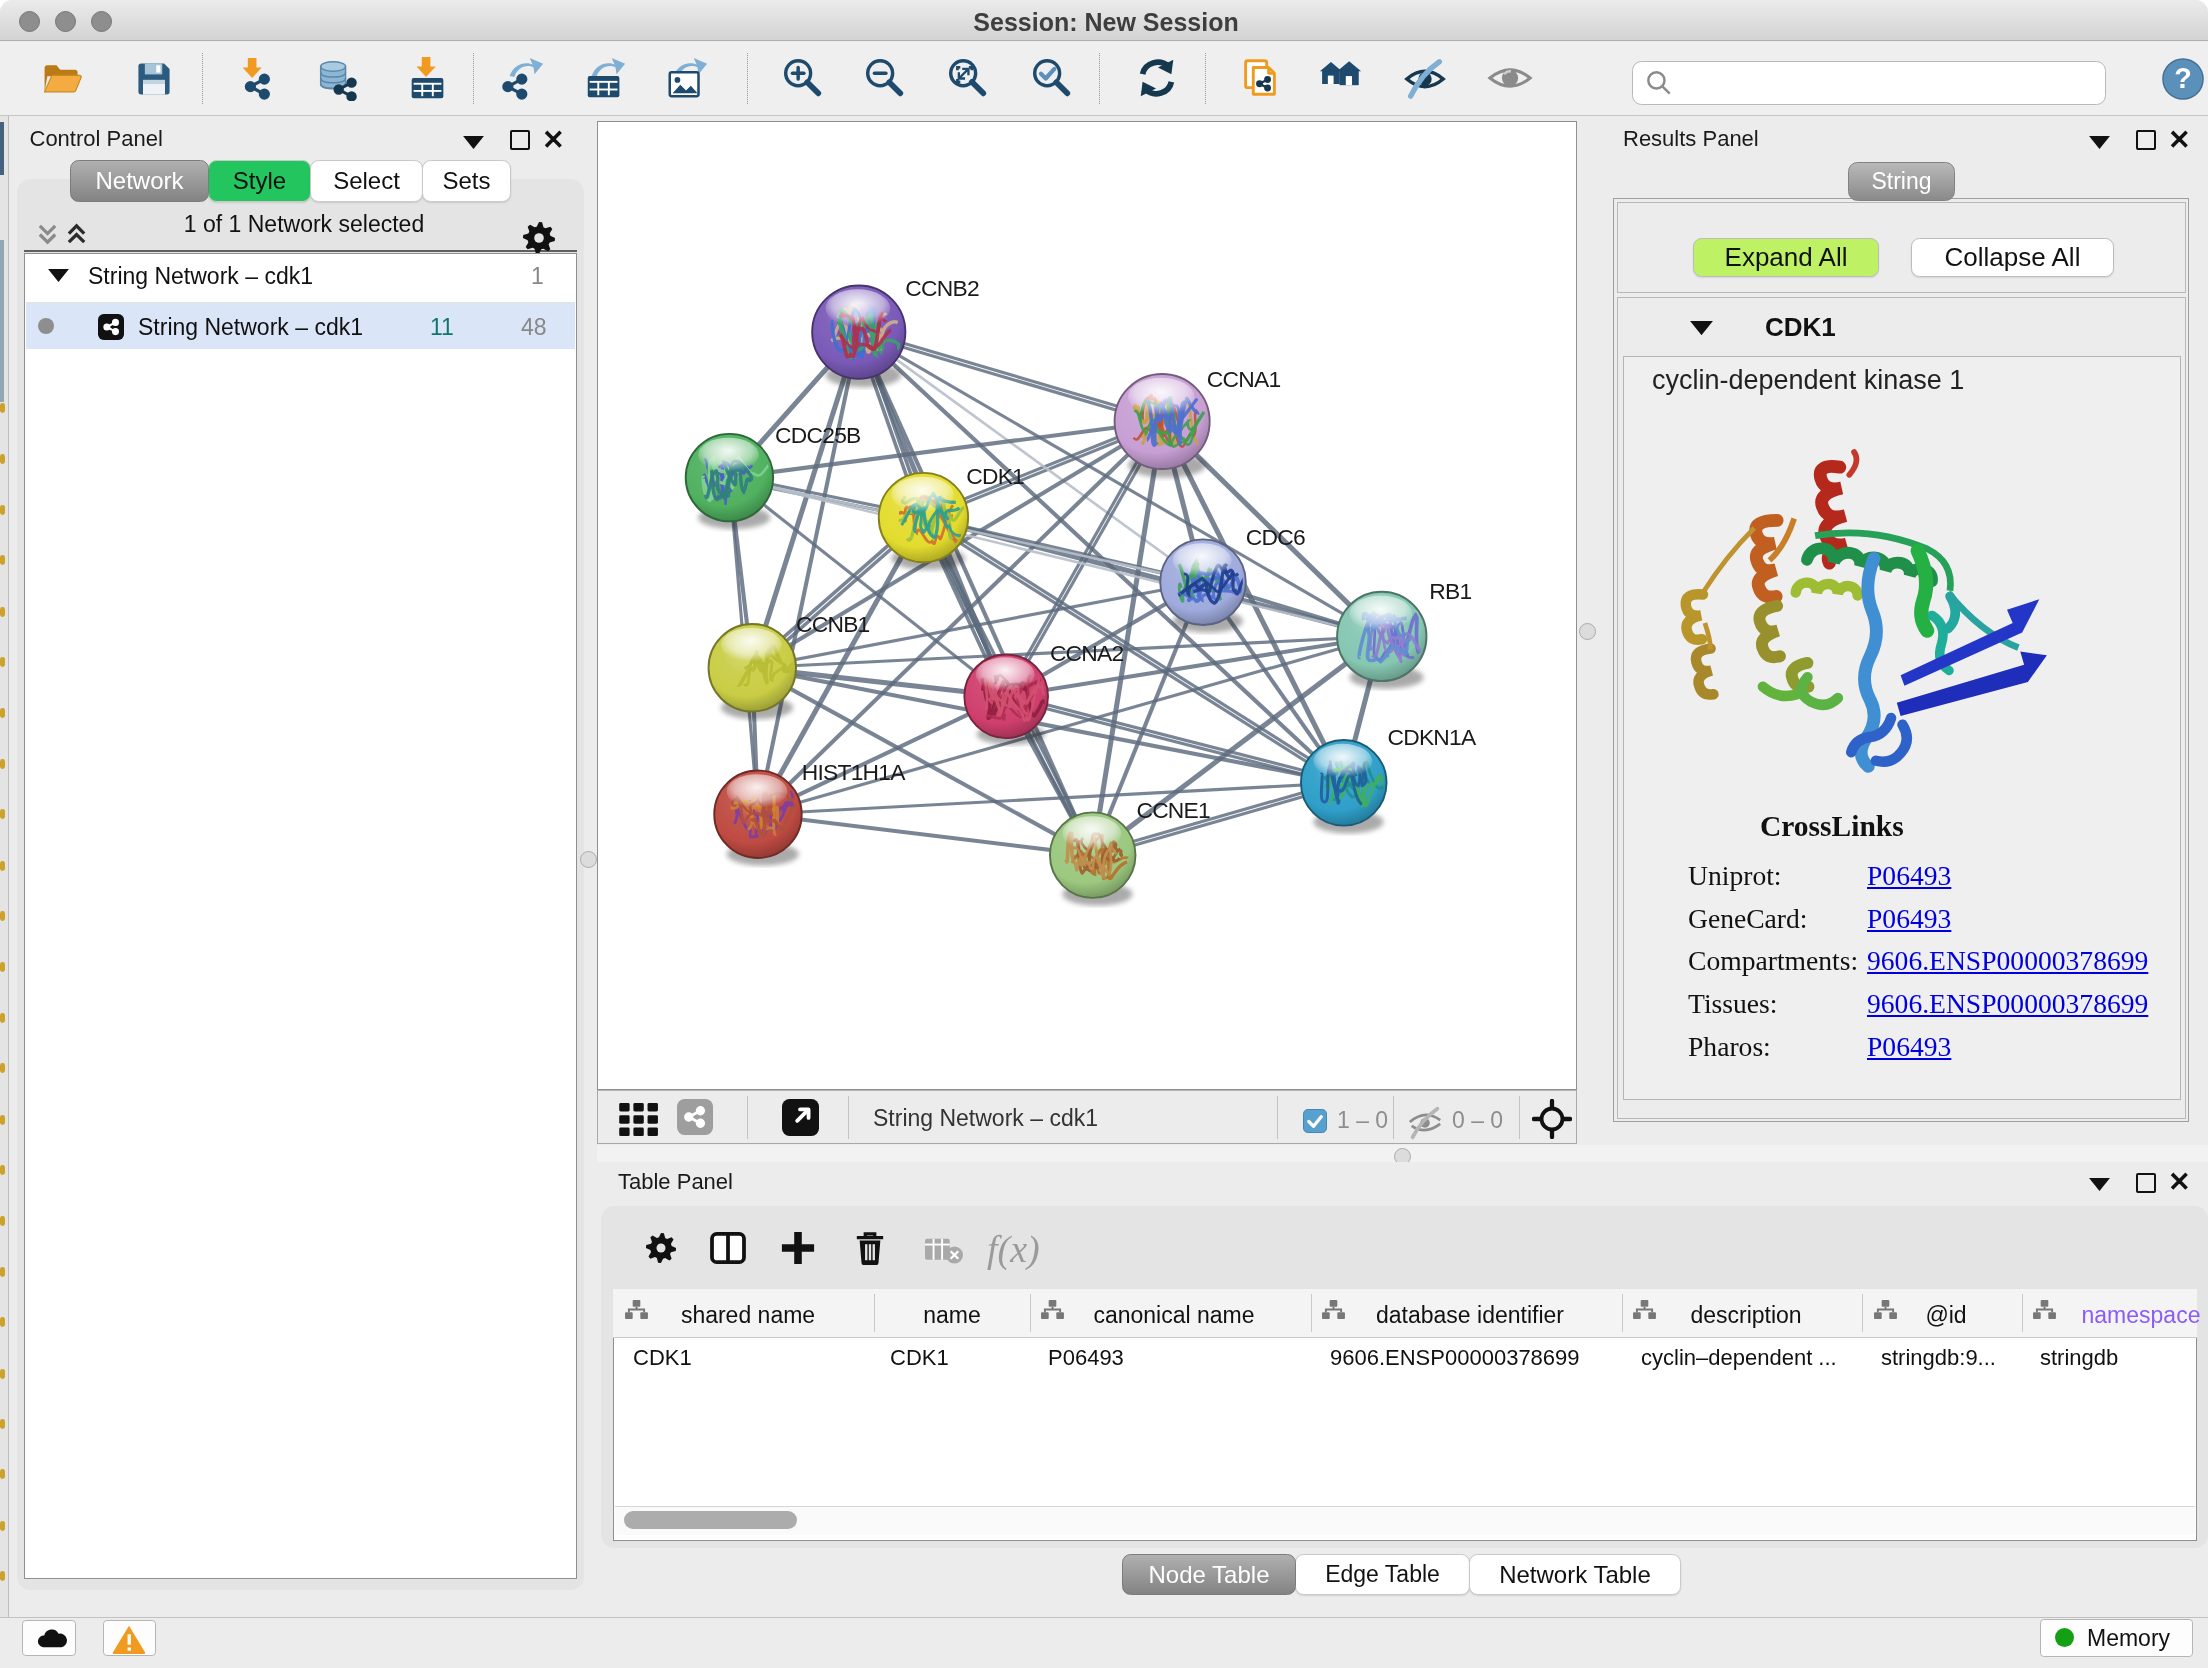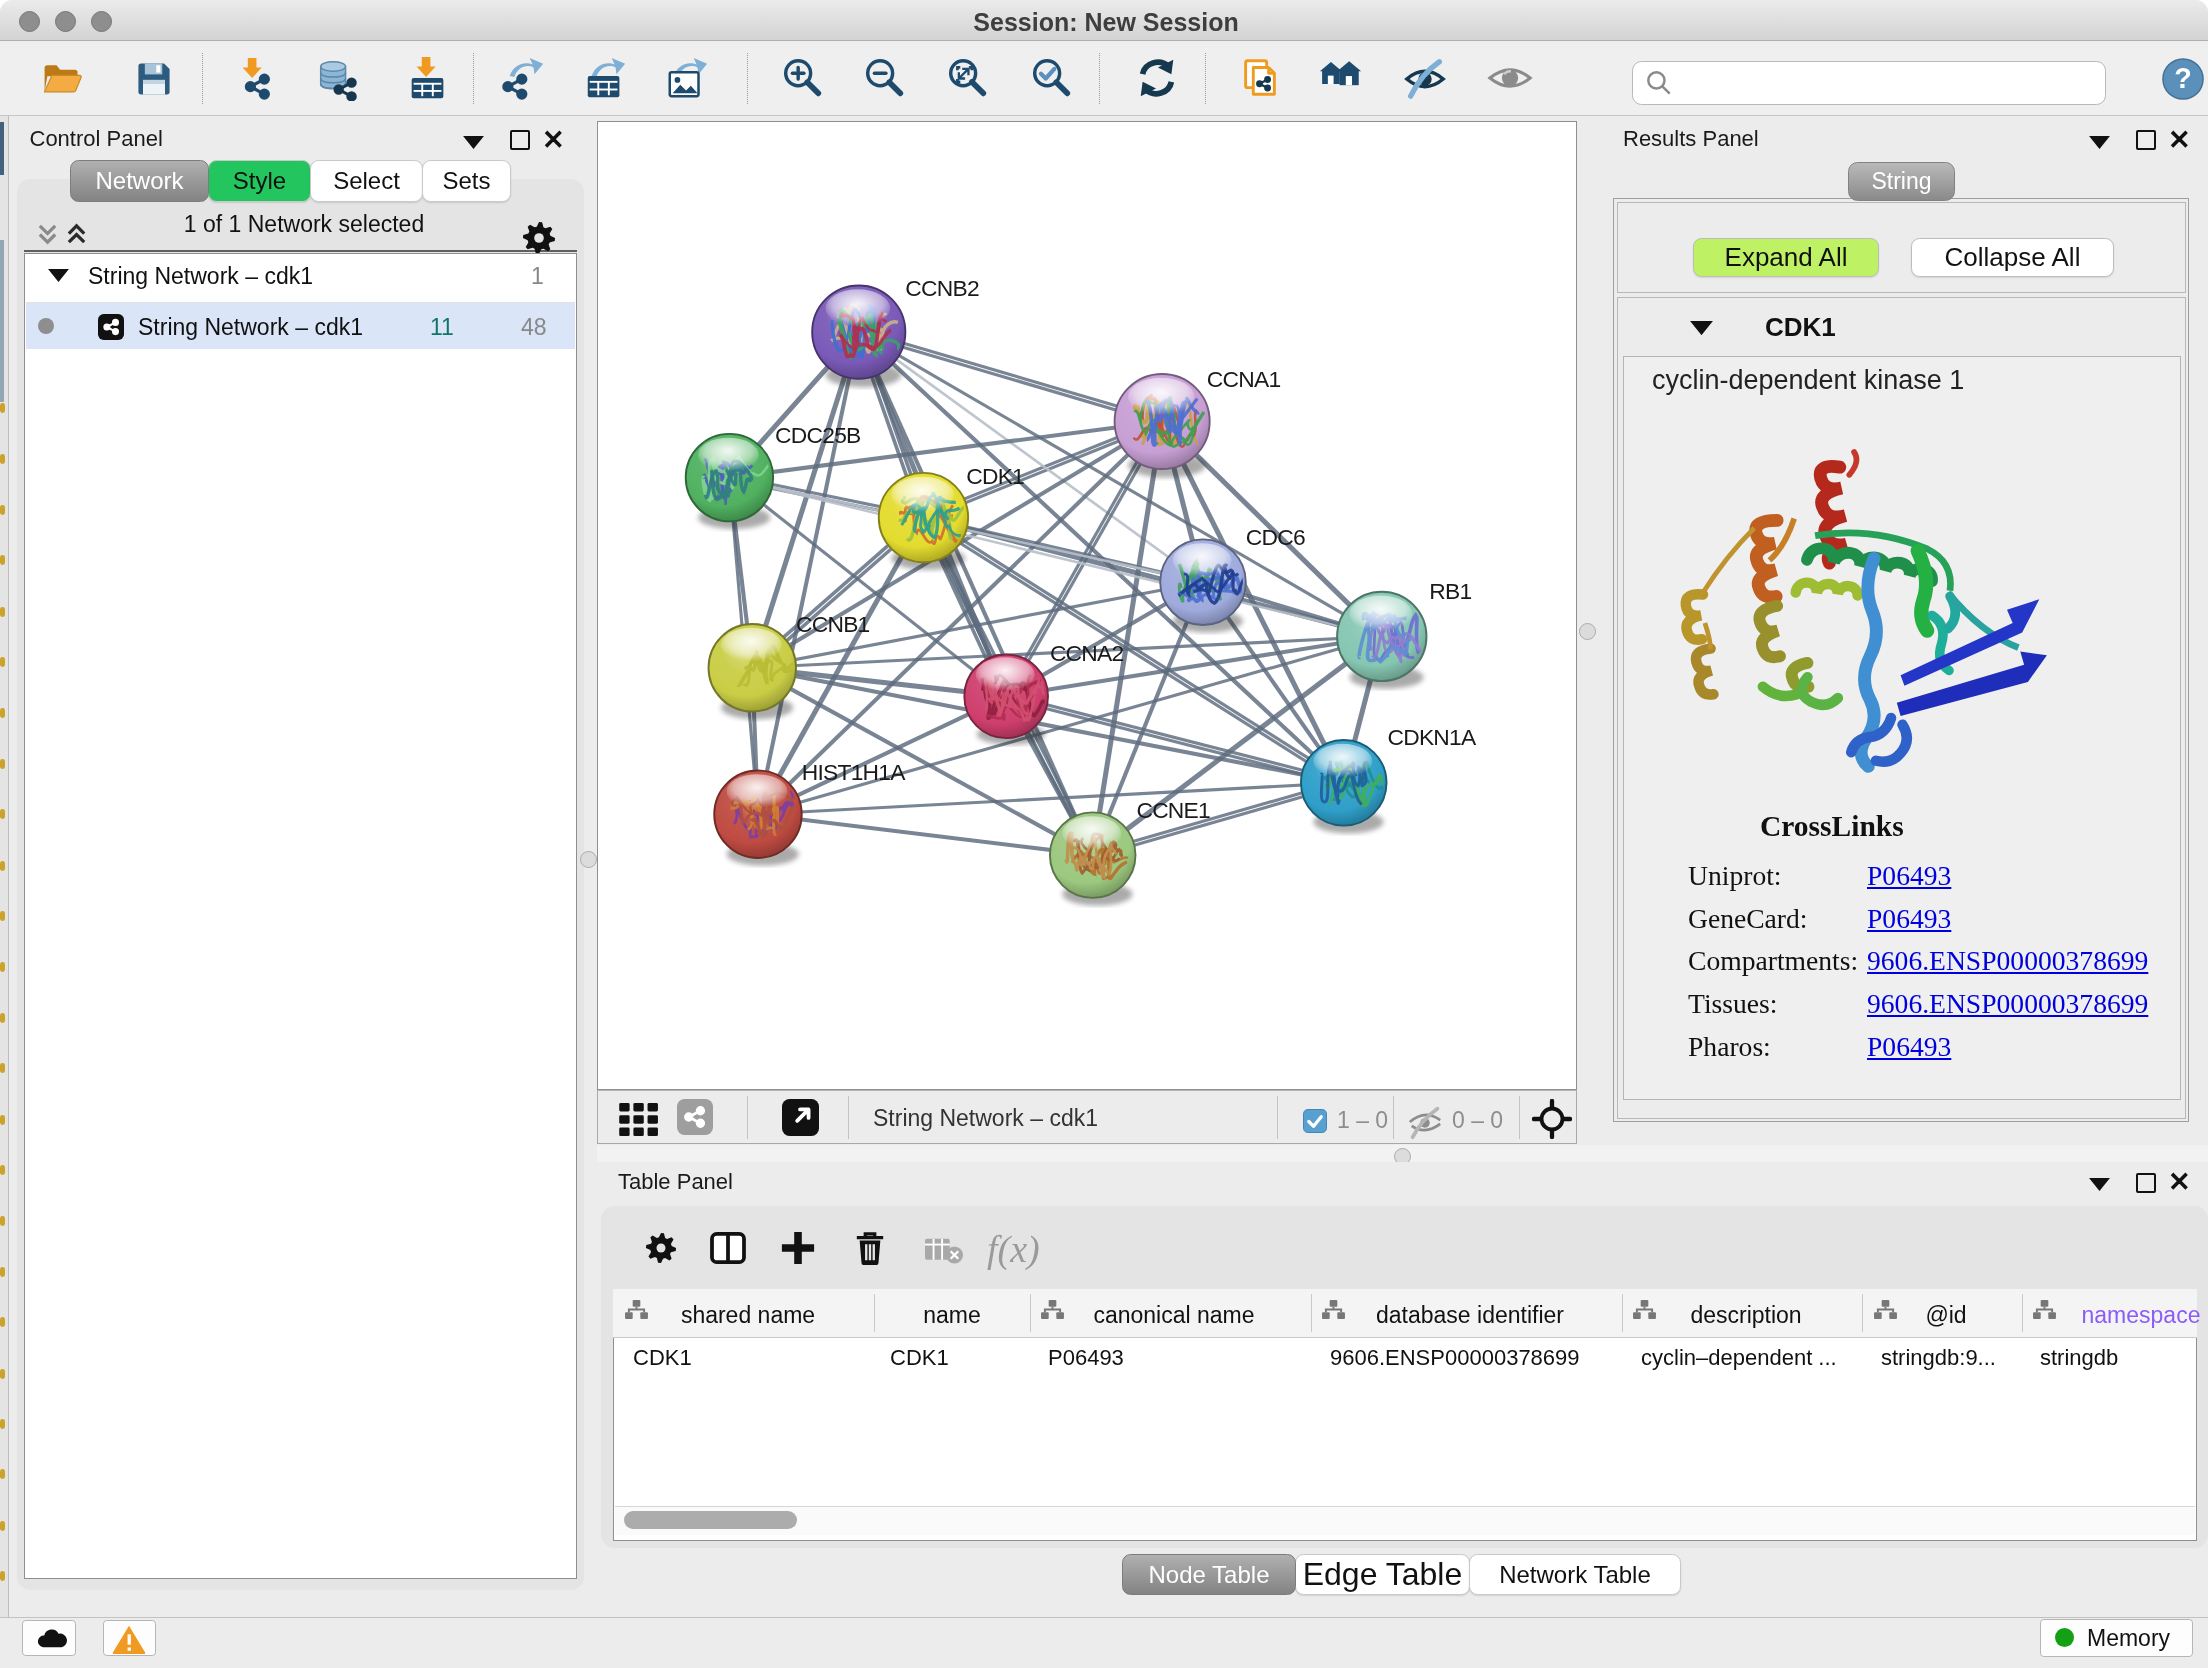--- a/index.html
+++ b/index.html
@@ -788,21 +788,21 @@
 <div style="position:absolute;left:633px;top:1345px;font-family:'Liberation Sans', sans-serif;font-size:22px;color:#111;font-weight:normal;white-space:nowrap;">CDK1</div>
 <div style="position:absolute;left:890px;top:1345px;font-family:'Liberation Sans', sans-serif;font-size:22px;color:#111;font-weight:normal;white-space:nowrap;">CDK1</div>
 <div style="position:absolute;left:1048px;top:1345px;font-family:'Liberation Sans', sans-serif;font-size:22px;color:#111;font-weight:normal;white-space:nowrap;">P06493</div>
 <div style="position:absolute;left:1330px;top:1345px;font-family:'Liberation Sans', sans-serif;font-size:22px;color:#111;font-weight:normal;white-space:nowrap;">9606.ENSP00000378699</div>
 <div style="position:absolute;left:1641px;top:1345px;font-family:'Liberation Sans', sans-serif;font-size:22px;color:#111;font-weight:normal;white-space:nowrap;">cyclin–dependent ...</div>
 <div style="position:absolute;left:1881px;top:1345px;font-family:'Liberation Sans', sans-serif;font-size:22px;color:#111;font-weight:normal;white-space:nowrap;">stringdb:9...</div>
 <div style="position:absolute;left:2040px;top:1345px;font-family:'Liberation Sans', sans-serif;font-size:22px;color:#111;font-weight:normal;white-space:nowrap;">stringdb</div>
 <div style="position:absolute;left:615px;top:1506px;width:1580px;height:28.5px;background:#fafafa;border-top:1px solid #d5d5d5;"></div>
 <div style="position:absolute;left:624px;top:1511px;width:173px;height:18px;border-radius:9.5px;background:#acacac;"></div>
 <div style="position:absolute;left:1122px;top:1554px;width:174px;height:41px;background:linear-gradient(#b0b0b0,#838383);color:#fff;border:1px solid #7c7c7c;border-radius:8.6px;z-index:2;display:flex;align-items:center;justify-content:center;font-family:'Liberation Sans',sans-serif;font-size:24px;">Node Table</div>
-<div style="position:absolute;left:1295px;top:1554px;width:175px;height:41px;background:#fff;color:#111;border:1px solid #c9c9c9;box-shadow:0 1px 1.9px rgba(0,0,0,0.12);border-radius:8.6px;z-index:1;display:flex;align-items:center;justify-content:center;font-family:'Liberation Sans',sans-serif;font-size:32px;">Edge Table</div>
+<div style="position:absolute;left:1295px;top:1554px;width:175px;height:41px;background:#fff;color:#111;border:1px solid #c9c9c9;box-shadow:0 1px 1.9px rgba(0,0,0,0.12);border-radius:8.6px;z-index:1;display:flex;align-items:center;justify-content:center;font-family:'Liberation Sans',sans-serif;font-size:23px;">Edge Table</div>
 <div style="position:absolute;left:1469px;top:1554px;width:212px;height:41px;background:#fff;color:#111;border:1px solid #c9c9c9;box-shadow:0 1px 1.9px rgba(0,0,0,0.12);border-radius:8.6px;z-index:1;display:flex;align-items:center;justify-content:center;font-family:'Liberation Sans',sans-serif;font-size:24px;">Network Table</div>
 <div style="position:absolute;left:0;top:1617px;width:2208px;height:51px;background:#ececec;border-top:1px solid #c2c2c2;"></div>
 <div style="position:absolute;left:22px;top:1620px;width:54px;height:36px;background:#fdfdfd;border:1px solid #b5b5b5;border-radius:3.8px;"></div>
 <svg style="position:absolute;left:30px;top:1626px" width="38" height="25" viewBox="0 0 32 26">
     <path d="M10 22 a6 6 0 0 1 1-12 a8 8 0 0 1 15-2 a6.5 6.5 0 0 1 3 14z" fill="#111"></path>
   </svg>
 <div style="position:absolute;left:103px;top:1620px;width:53px;height:36px;background:#fdfdfd;border:1px solid #b5b5b5;border-radius:3.8px;"></div>
 <svg style="position:absolute;left:111px;top:1623px" width="36" height="32" viewBox="0 0 38 34">
     <path d="M19 3 L36 31 q1 2-2 2 H4 q-3 0-2-2z" fill="#f09a21"></path>
     <rect x="17.5" y="12" width="3.5" height="11" fill="#fff"></rect>

